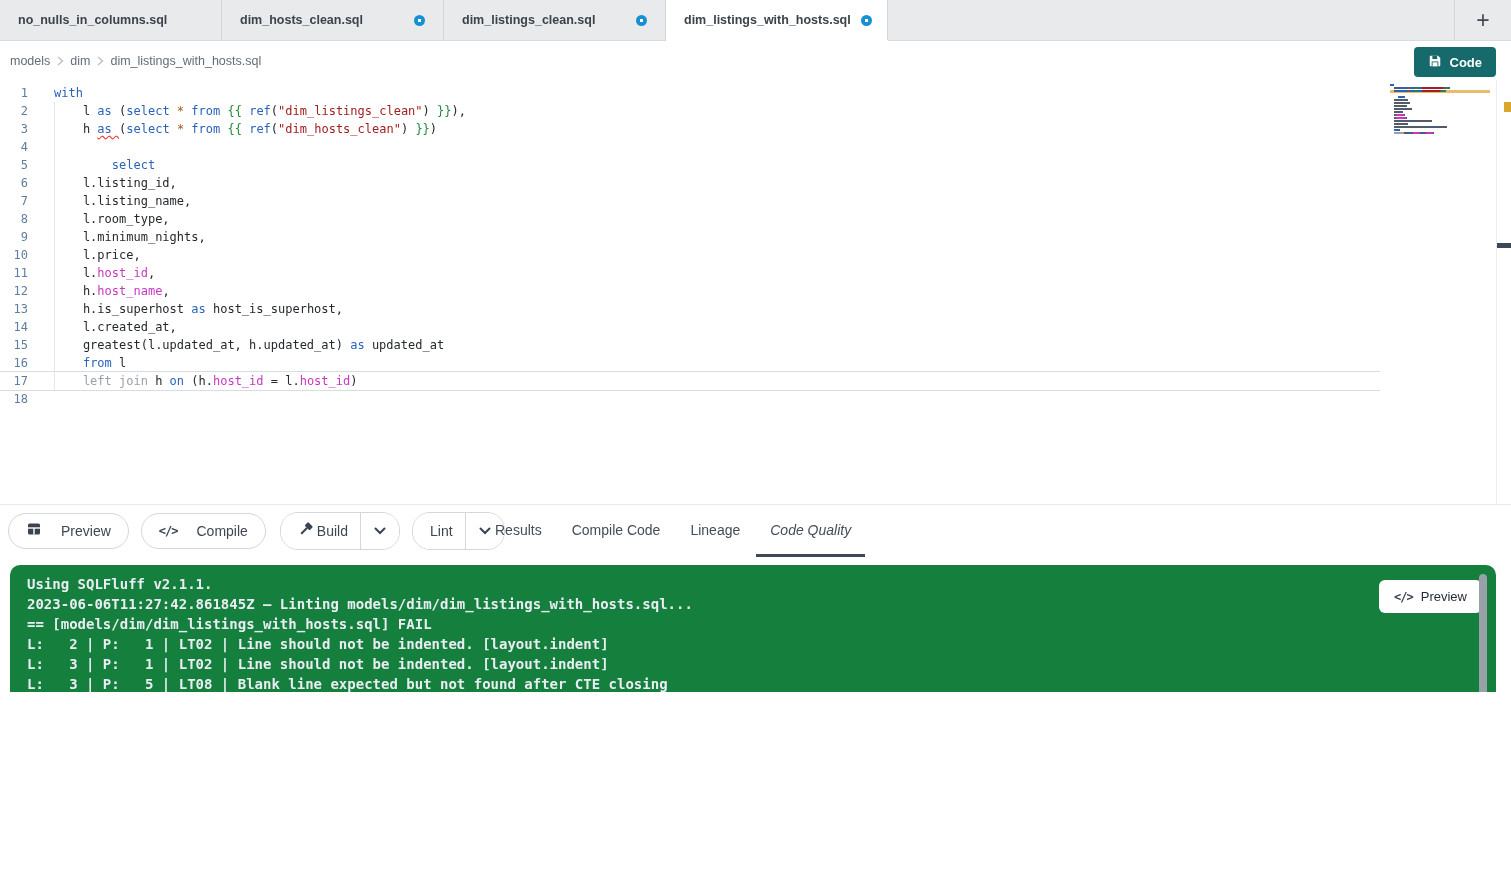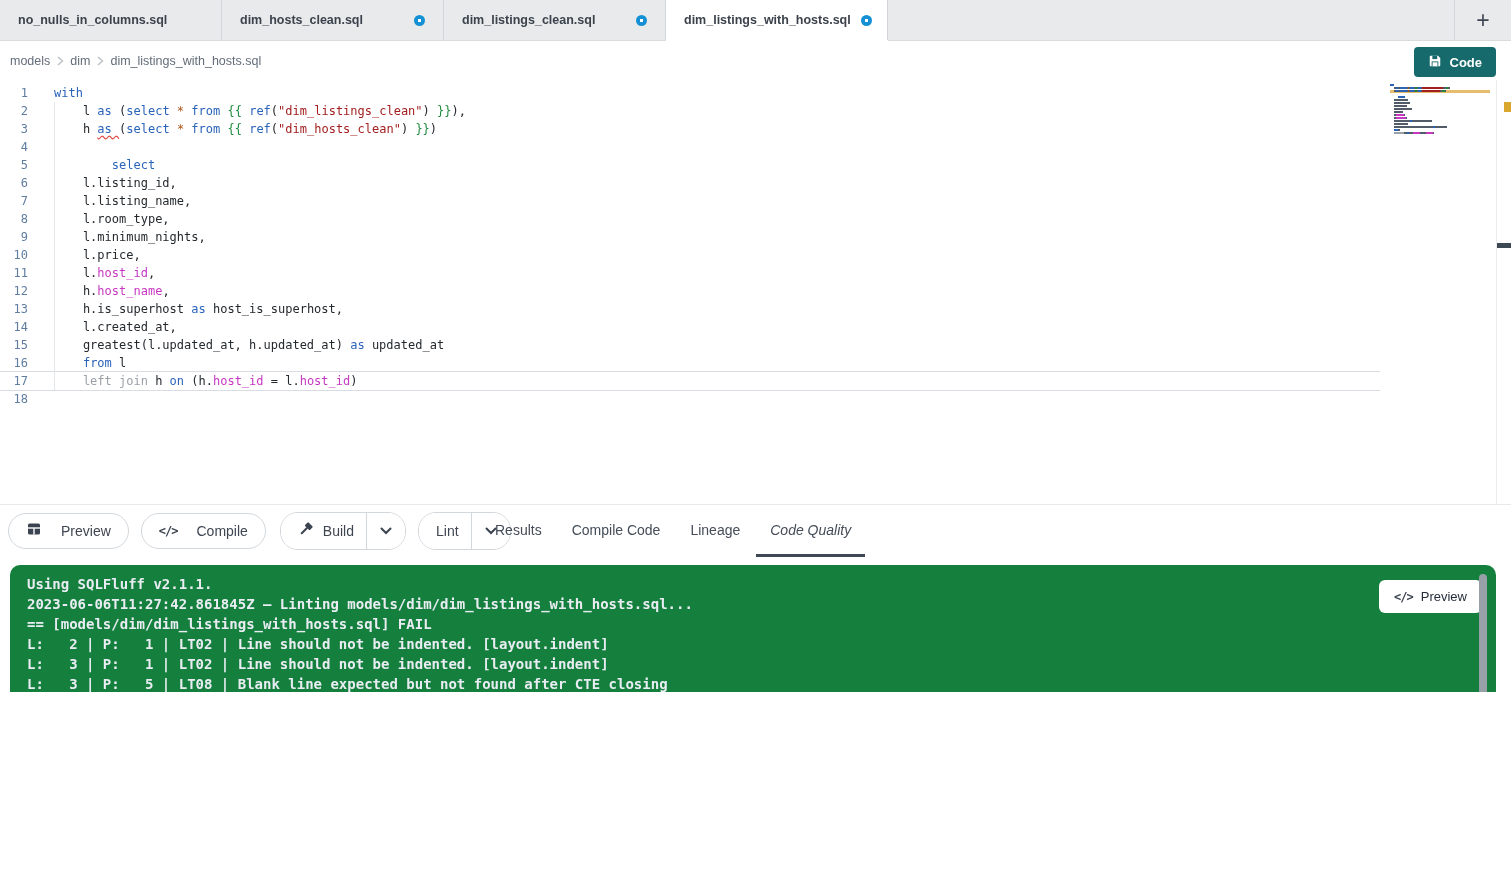--- a/index.html
+++ b/index.html
@@ -44,21 +44,21 @@
 
   .ruler{position:absolute;right:0;top:0;width:14px;height:424px;border-left:1px solid #ededed;}
   .mark-warn{position:absolute;left:7px;top:22px;width:8px;height:10px;background:#d9a62e;}
   .mark-pos{position:absolute;left:0;top:163px;width:14px;height:5px;background:#3d4855;}
 
   
   .toolbar{position:absolute;top:504px;left:0;right:0;height:52px;border-top:1px solid #e7e9eb;background:#fff;display:flex;align-items:center;padding-left:8px;box-sizing:border-box;}
   .btn{height:36px;display:flex;align-items:center;gap:19px;padding:0 17px;border:1px solid #d2d7dc;border-radius:18px;background:#fff;font-size:14px;color:#3e4651;font-family:inherit;cursor:pointer;}
   .mr12{margin-right:12px;} .mr14{margin-right:14px;}
   .split{display:flex;height:36px;border:1px solid #d2d7dc;border-radius:18px;overflow:hidden;background:#fff;}
-  .split .main{border:none;display:flex;align-items:center;gap:9px;padding:0 12px 0 17px;font-size:14px;color:#3e4651;background:#fff;font-family:inherit;cursor:pointer;}
+  .split .main{border:none;display:flex;align-items:center;gap:3px;padding:0 12px 0 17px;font-size:14px;color:#3e4651;background:#fff;font-family:inherit;cursor:pointer;}
   .split .chev{border:none;border-left:1px solid #d2d7dc;background:#fff;padding:0 13px;display:flex;align-items:center;cursor:pointer;}
   .glyph{font-family:"DejaVu Sans Mono",monospace;font-weight:700;font-size:12px;color:#3b4351;letter-spacing:-1px;}
   .panel-tabs{position:absolute;left:481px;top:0;height:52px;display:flex;gap:2px;}
   .ptab{padding:0 14px;display:flex;align-items:center;font-size:14px;color:#444d59;border-bottom:3px solid transparent;box-sizing:border-box;cursor:pointer;white-space:nowrap;}
   .ptab.active{border-bottom-color:#3f4855;font-style:italic;}
 
   
   .terminal{position:absolute;top:565px;left:10px;width:1486px;height:310px;background:#15803d;border-radius:10px 10px 0 0;}
   .termpre{margin:0;padding:9px 0 0 17px;font-family:"DejaVu Sans Mono",monospace;font-size:14px;line-height:20px;font-weight:700;color:#e9edf3;}
   .config{position:absolute;top:15px;right:14px;height:33px;padding:0 15px;background:#fff;border:none;border-radius:6px;font-size:13px;color:#252d3a;display:flex;align-items:center;gap:8px;font-family:inherit;cursor:pointer;}

